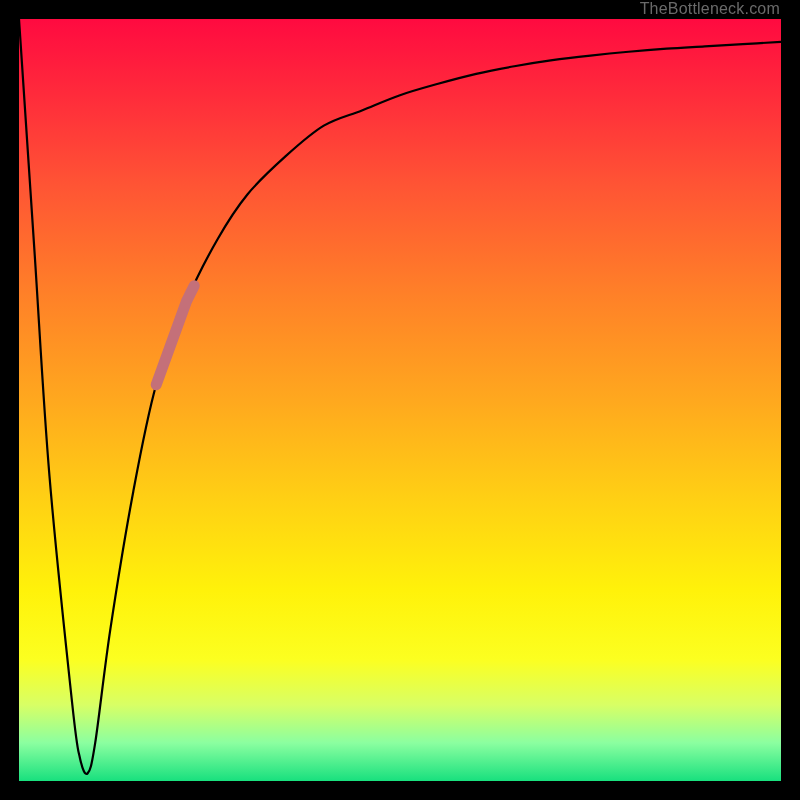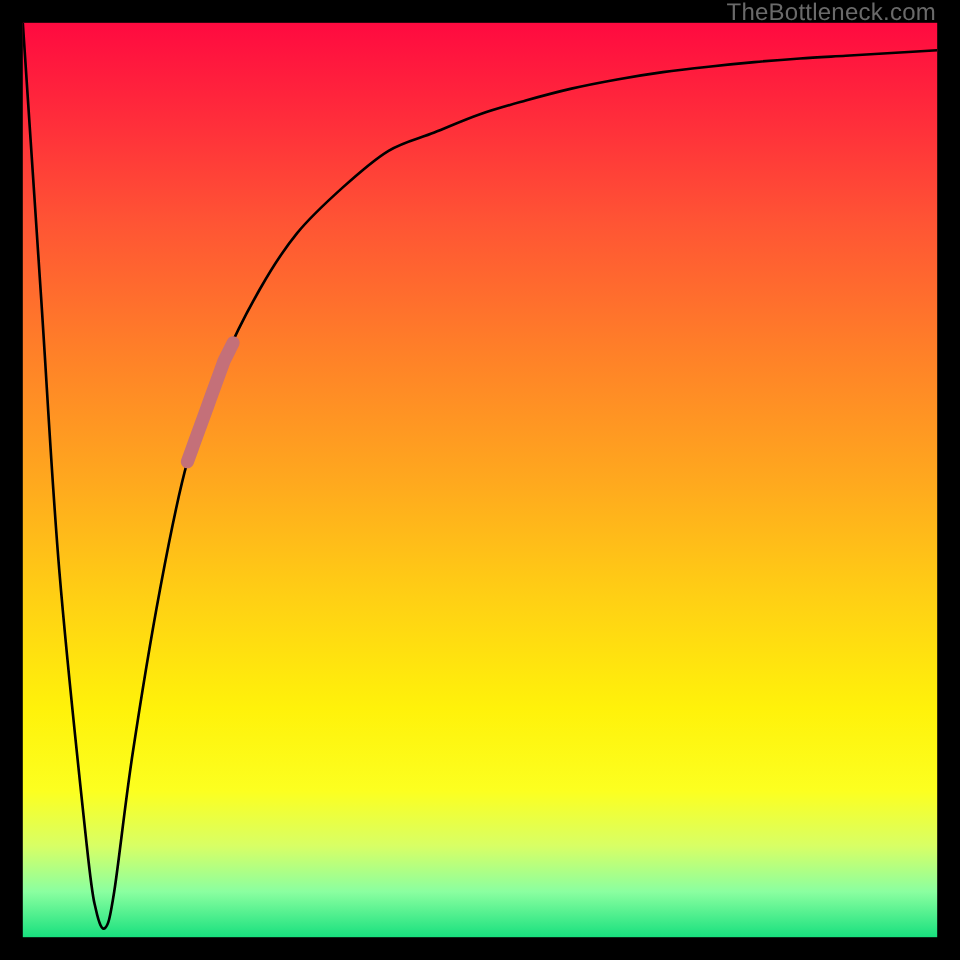--- a/index.html
+++ b/index.html
@@ -45,21 +45,21 @@
     left: 0;
     top: 0;
     width: 762px;
     height: 762px;
   }
   .watermark {
     position: absolute;
     top: 0px;
     right: 20px;
     color: #6a6a6a;
-    font-size: 20px;
+    font-size: 16px;
     font-weight: 500;
     letter-spacing: 0.2px;
     user-select: none;
   }
 </style>
 </head>
 <body>
 
 <div class="watermark">TheBottleneck.com</div>
 

